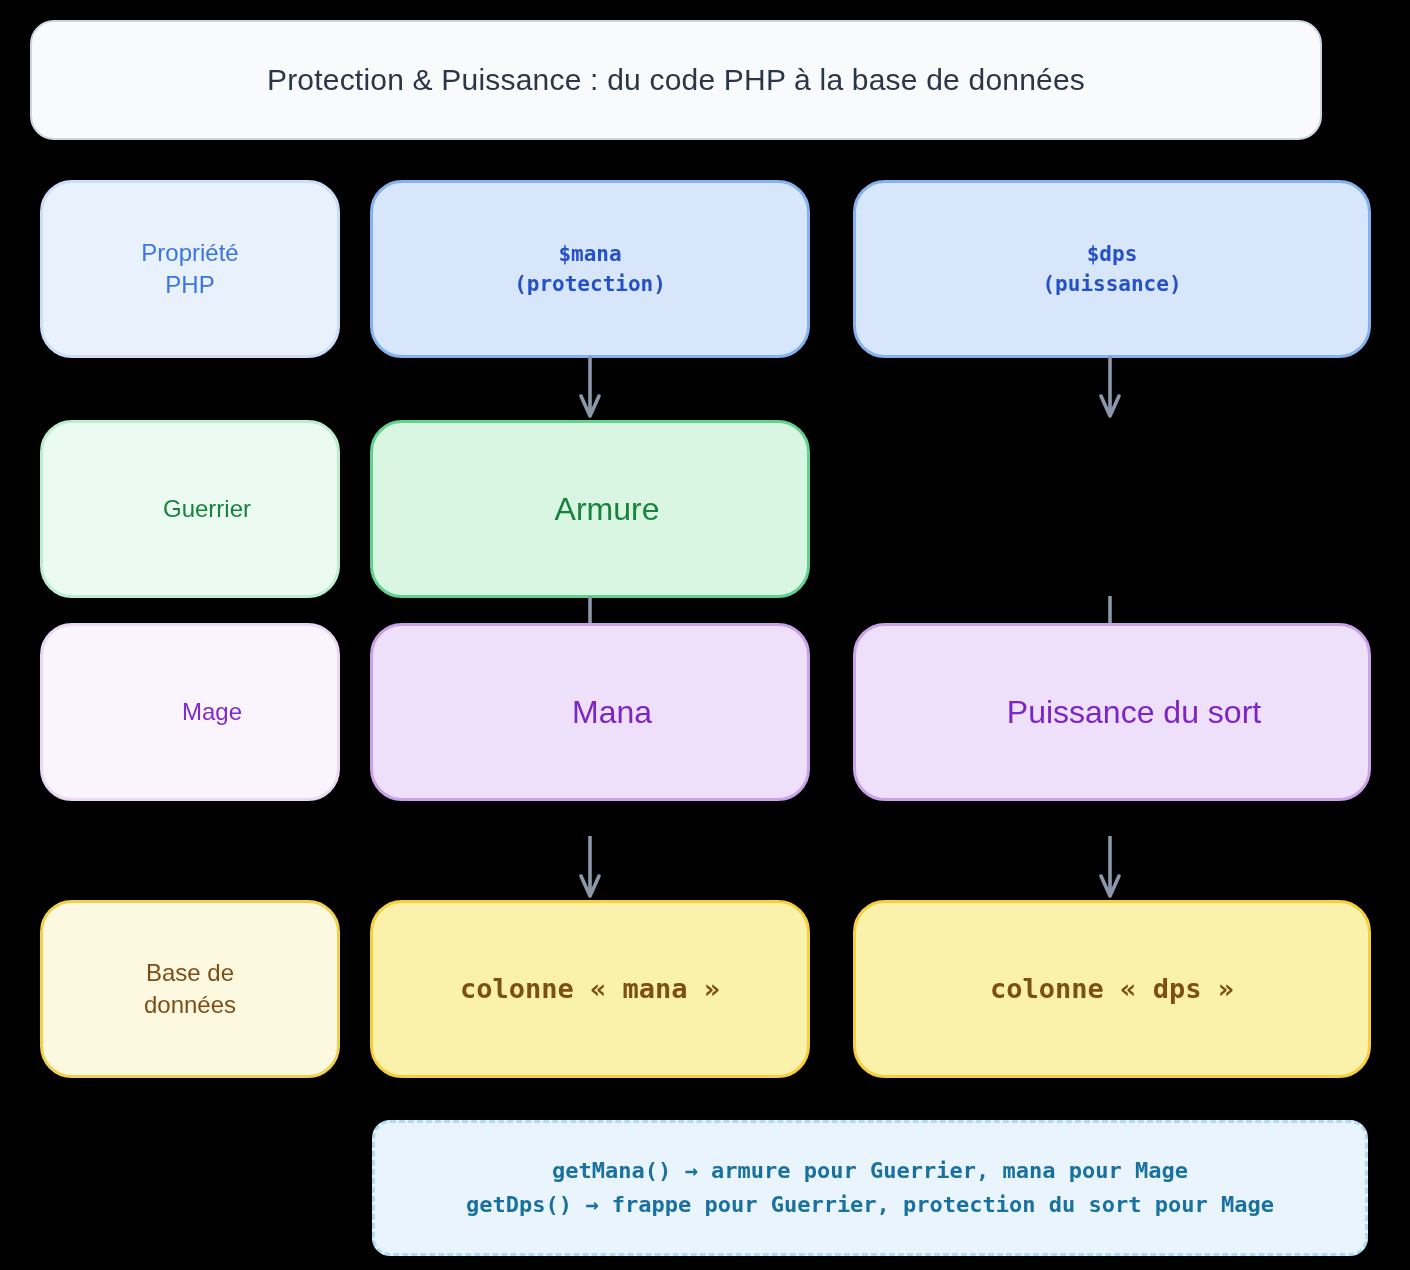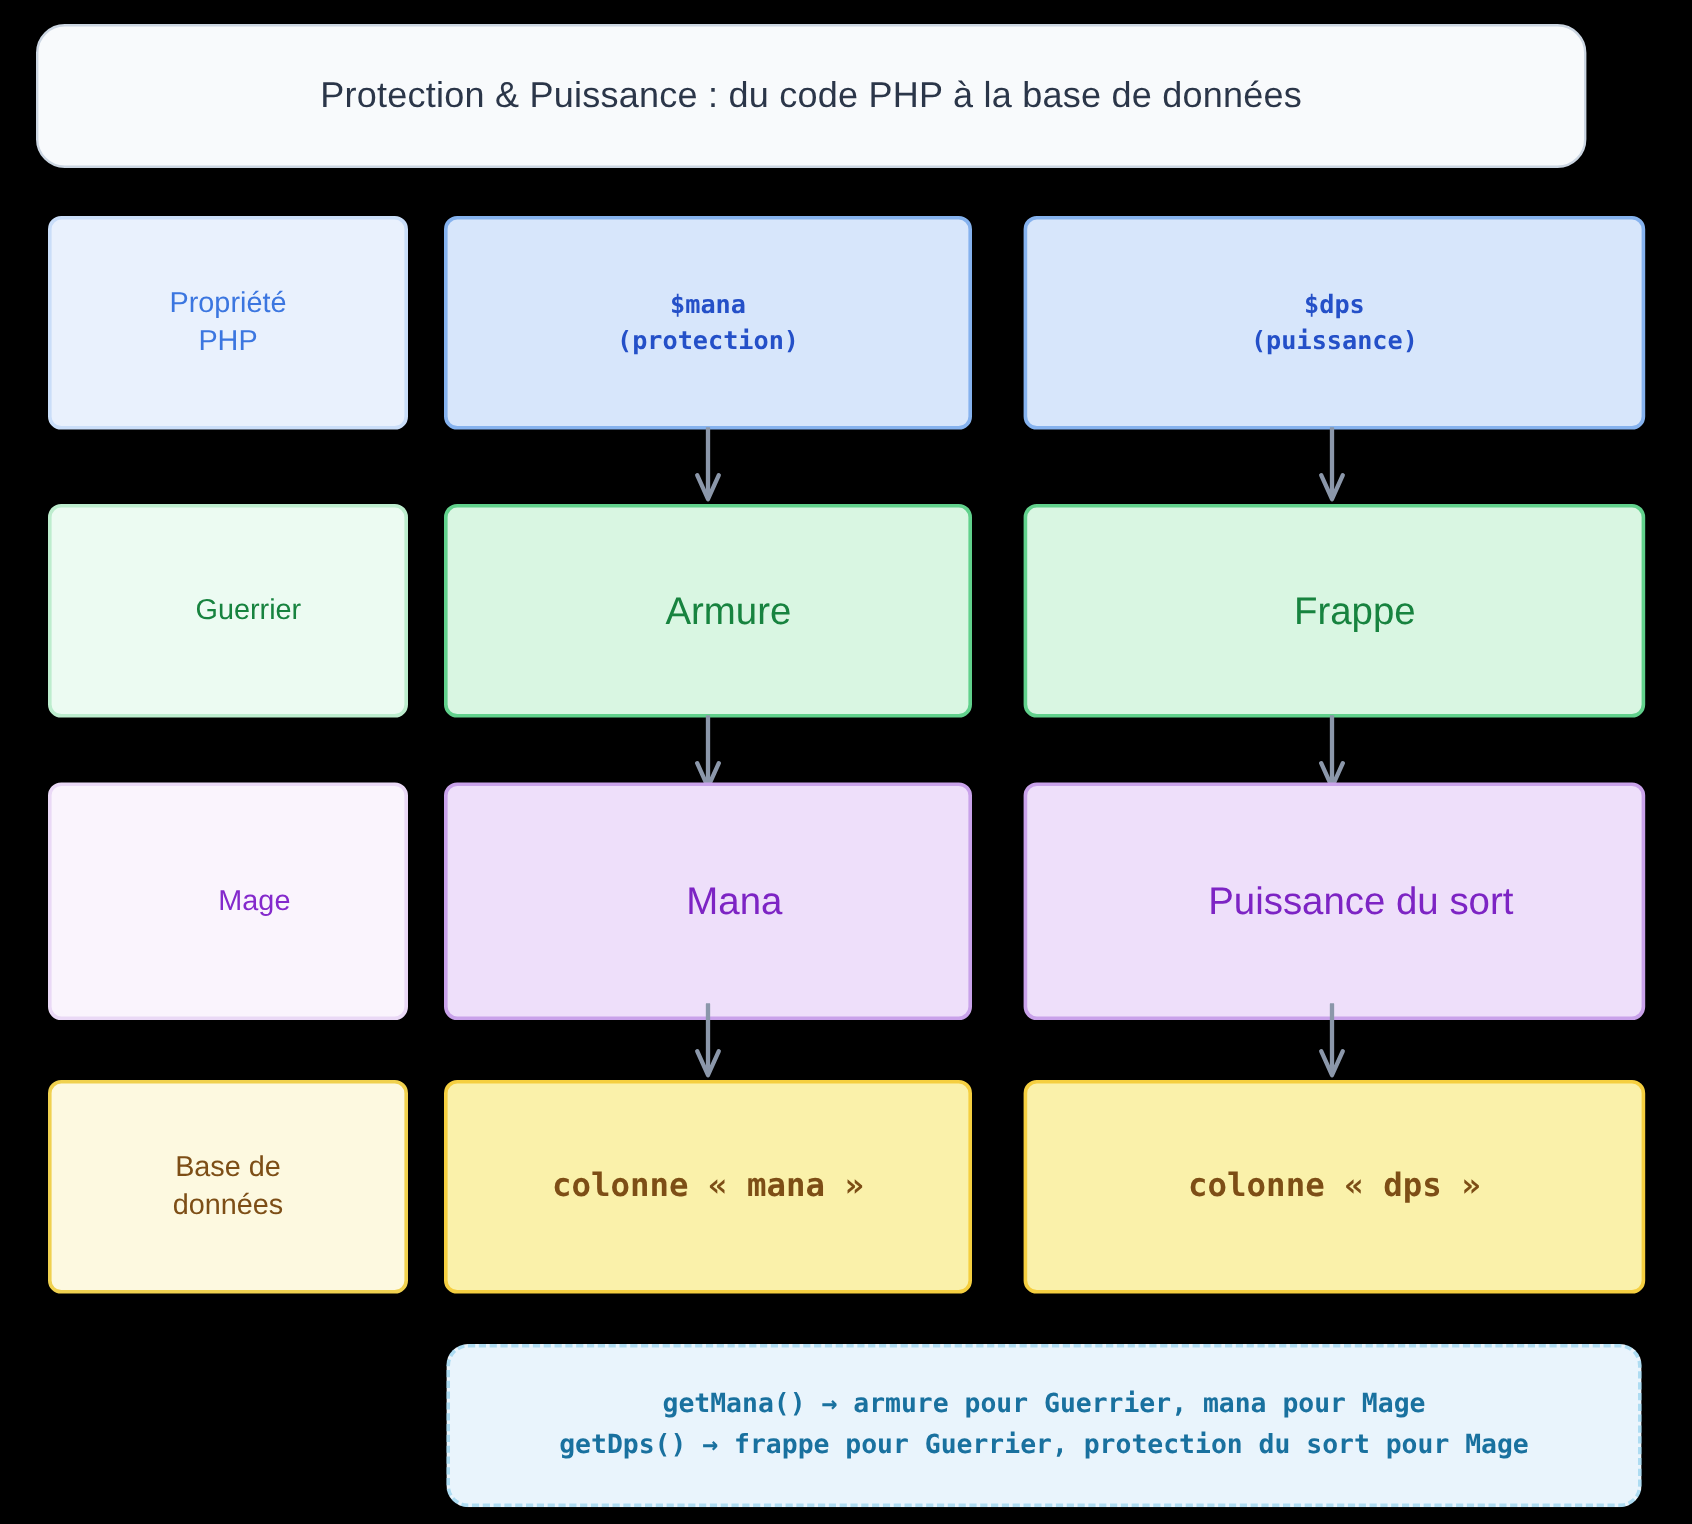--- a/index.html
+++ b/index.html
@@ -8,37 +8,37 @@
     width: 1410px; height: 1270px;
     background: var(--page-bg, #000);
     font-family: "Liberation Sans", sans-serif;
     overflow: hidden;
   }
   .box {
     position: absolute;
     box-sizing: border-box;
     display: flex; align-items: center; justify-content: center;
     text-align: center;
-    border-radius: 11px;
+    border-radius: 32px;
     white-space: pre-line;
   }
   .title-box {
     left: 30px; top: 20px; width: 1292px; height: 120px;
     background: var(--title-bg); border: 2px solid var(--title-border);
     border-radius: 24px;
     color: var(--title-text); font-size: 30px; letter-spacing: .2px;
   }
   
   .c-label { left: 40px;  width: 300px; }
   .c-mid   { left: 370px; width: 440px; }
   .c-right { left: 853px; width: 518px; }
   
   .r1 { top: 180px; height: 178px; }
   .r2 { top: 420px; height: 178px; padding-left: 34px; }
-  .r3 { top: 652px; height: 198px; padding-left: 44px; }
+  .r3 { top: 623px; height: 178px; padding-left: 44px; }
   .r4 { top: 900px; height: 178px; }
 
   .label-box { font-size: 24px; line-height: 1.35; border-width: 3px; border-style: solid; }
   .cell      { border-width: 3px; border-style: solid; }
   .sans-cell { font-size: 32px; }
   .mono-cell { font-family: "DejaVu Sans Mono", monospace; font-weight: bold; font-size: 21px; line-height: 1.45; }
   .mono-sm   { font-size: 27px; }
 
   .t-blue.label-box   { background: var(--blue-label-bg);   border-color: var(--blue-label-border);   color: var(--blue-label-text); }
   .t-blue.cell        { background: var(--blue-cell-bg);    border-color: var(--blue-cell-border);    color: var(--blue-cell-text); }
@@ -105,23 +105,20 @@
         <polyline points="3,40 12,60 21,40"></polyline>
       </svg>
   </div>
 
   <div class="box label-box t-green c-label r2">
     <span>Guerrier</span>
   </div>
   <div class="box cell sans-cell t-green c-mid r2">
     <span>Armure</span>
   </div>
-  <div class="box cell sans-cell t-green c-right r2">
-    <span>Frappe</span>
-  </div>
 
   <div class="arrow a-mid g2">
     <svg viewBox="0 0 24 64">
         <line x1="12" y1="1" x2="12" y2="58"></line>
         <polyline points="3,40 12,60 21,40"></polyline>
       </svg>
   </div>
   <div class="arrow a-right g2">
     <svg viewBox="0 0 24 64">
         <line x1="12" y1="1" x2="12" y2="58"></line>

